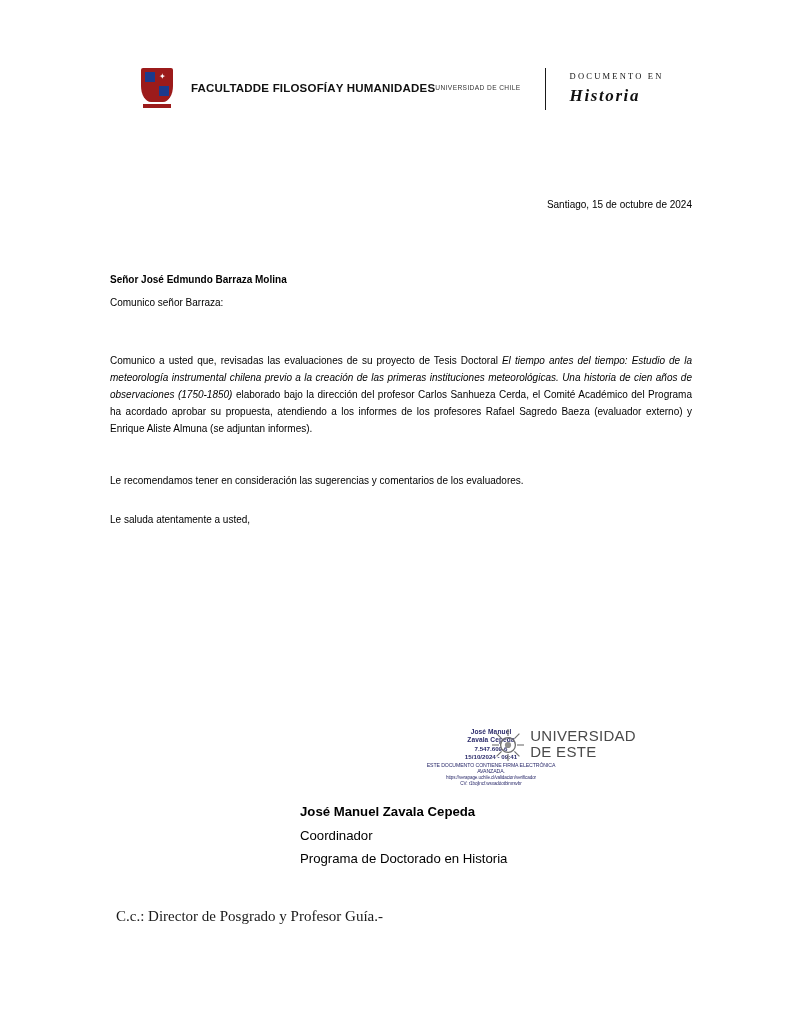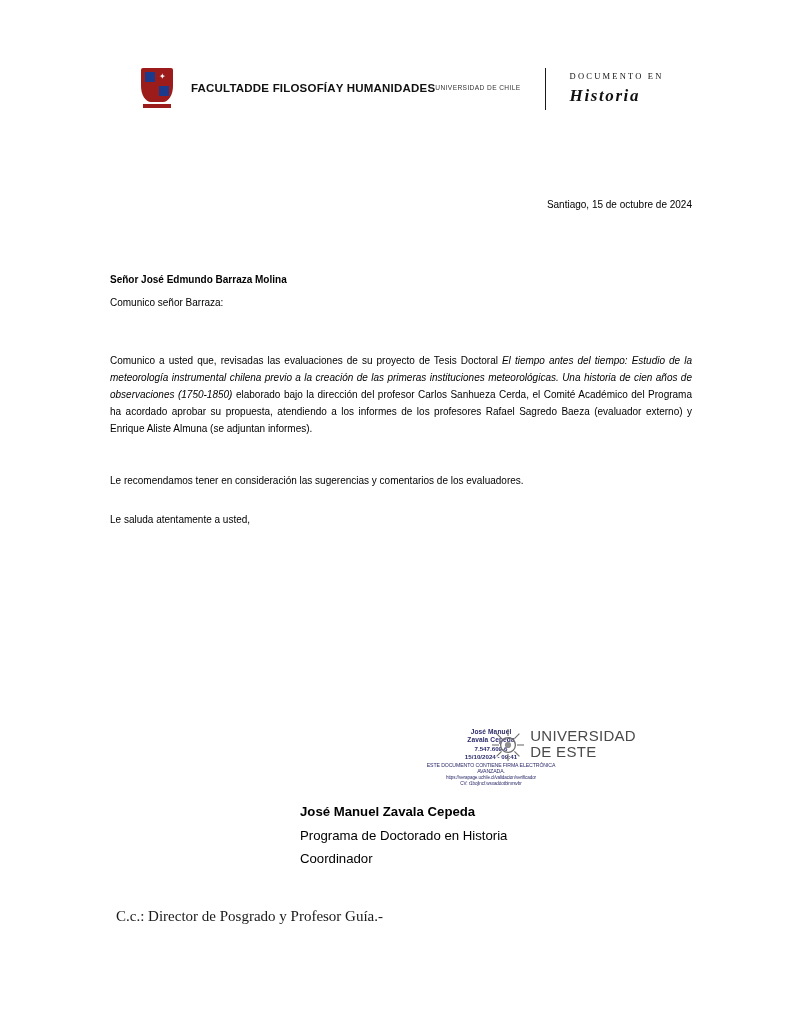--- a/index.html
+++ b/index.html
@@ -290,19 +290,19 @@
       </div>
       <div class="uch-words">
         <div class="w1">UNIVERSIDAD</div>
         <div class="w2">DE ESTE</div>
       </div>
     </div>
   </div>
 
   <div class="sigblock">
     <div class="sname">José Manuel Zavala Cepeda</div>
+    <div>Coordinador</div>
     <div>Programa de Doctorado en Historia</div>
-    <div>Coordinador</div>
   </div>
 
   <div class="ccline">C.c.: Director de Posgrado y Profesor Guía.-</div>
 
 </div>
 
 </body></html>

